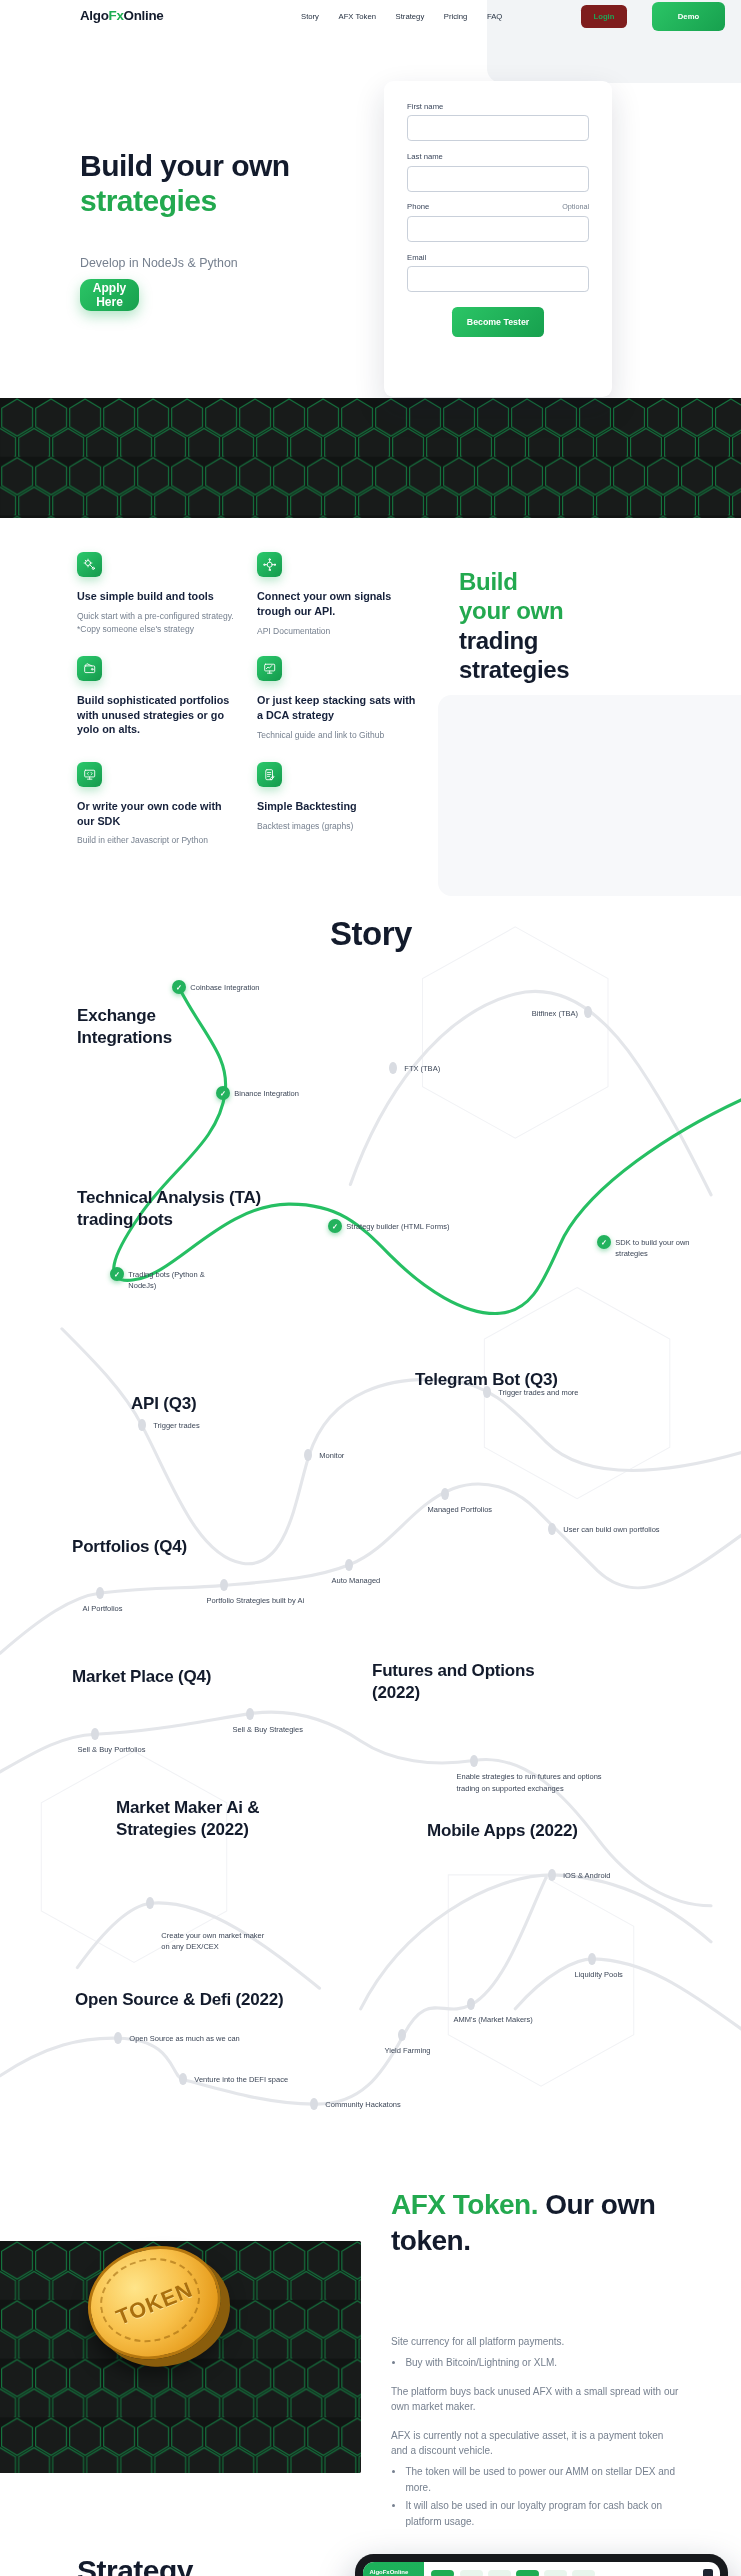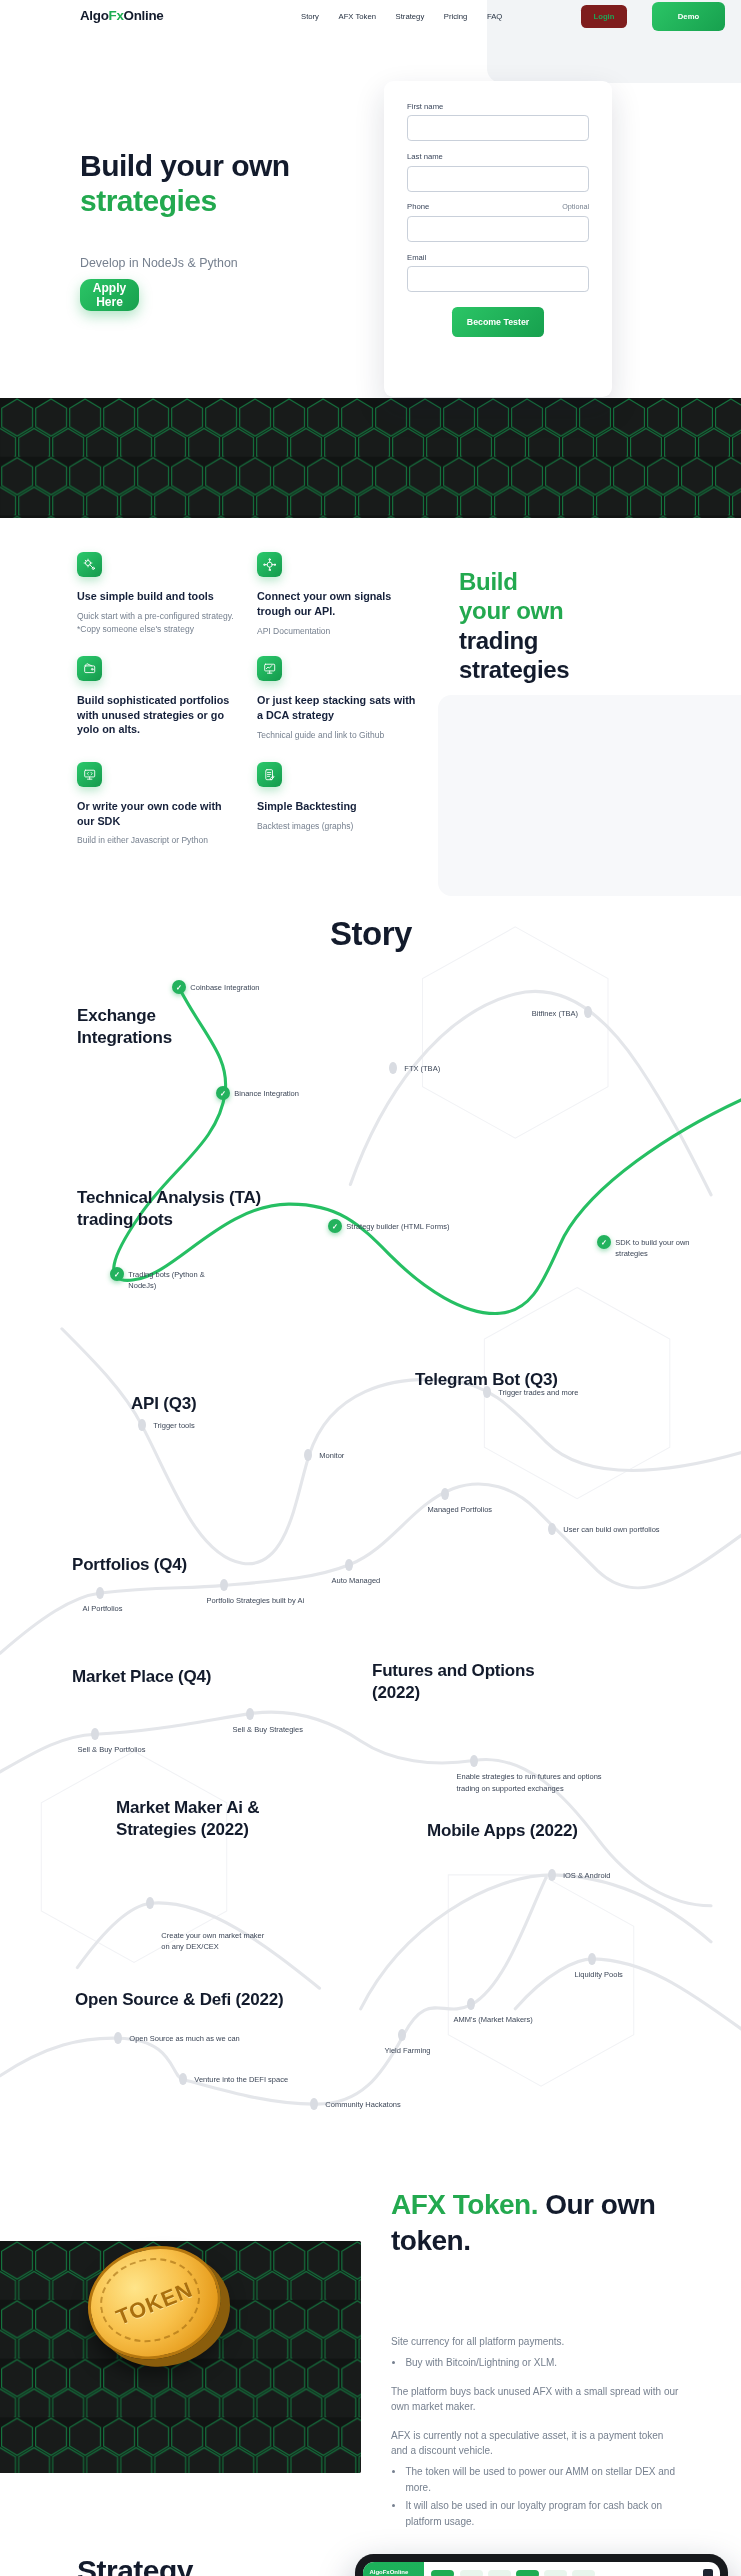--- a/index.html
+++ b/index.html
@@ -268,21 +268,21 @@
         <div class="st-head" style="left: 77px; top: 272px; margin-top: 19px;">
           <span>Technical Analysis (TA)</span>
           <span>trading bots</span>
         </div>
         <div class="st-head" style="left: 131px; top: 473px; margin-top: 24px;">
           <span>API (Q3)</span>
         </div>
         <div class="st-head" style="left: 415px; top: 473px;">
           <span>Telegram Bot (Q3)</span>
         </div>
-        <div class="st-head" style="left: 72px; top: 658px;">
+        <div class="st-head" style="left: 72px; top: 640px;">
           <span>Portfolios (Q4)</span>
         </div>
         <div class="st-head" style="left: 72px; top: 770px;">
           <span>Market Place (Q4)</span>
         </div>
         <div class="st-head" style="left: 372px; top: 764px;">
           <span>Futures and Options</span>
           <span>(2022)</span>
         </div>
         <div class="st-head" style="left: 116px; top: 901px;">
@@ -322,21 +322,21 @@
         <div class="st-item" style="left: 117px; top: 378px;">
           <div class="st-check">✓</div>
           <div class="st-label pr" style="width: 85px;">Trading bots (Python &amp; NodeJs)</div>
         </div>
         <div class="st-item" style="left: 487px; top: 496px;">
           <div class="st-dot"></div>
           <div class="st-label pr" style="width: 93px;">Trigger trades and more</div>
         </div>
         <div class="st-item" style="left: 142px; top: 529px;">
           <div class="st-dot"></div>
-          <div class="st-label pr">Trigger tools</div>
+          <div class="st-label pr">Trigger trades</div>
         </div>
         <div class="st-item" style="left: 308px; top: 559px;">
           <div class="st-dot"></div>
           <div class="st-label pr">Monitor</div>
         </div>
         <div class="st-item" style="left: 445px; top: 598px;">
           <div class="st-dot"></div>
           <div class="st-label pb" style="width: 93px;">Managed Portfolios</div>
         </div>
         <div class="st-item" style="left: 552px; top: 633px;">

